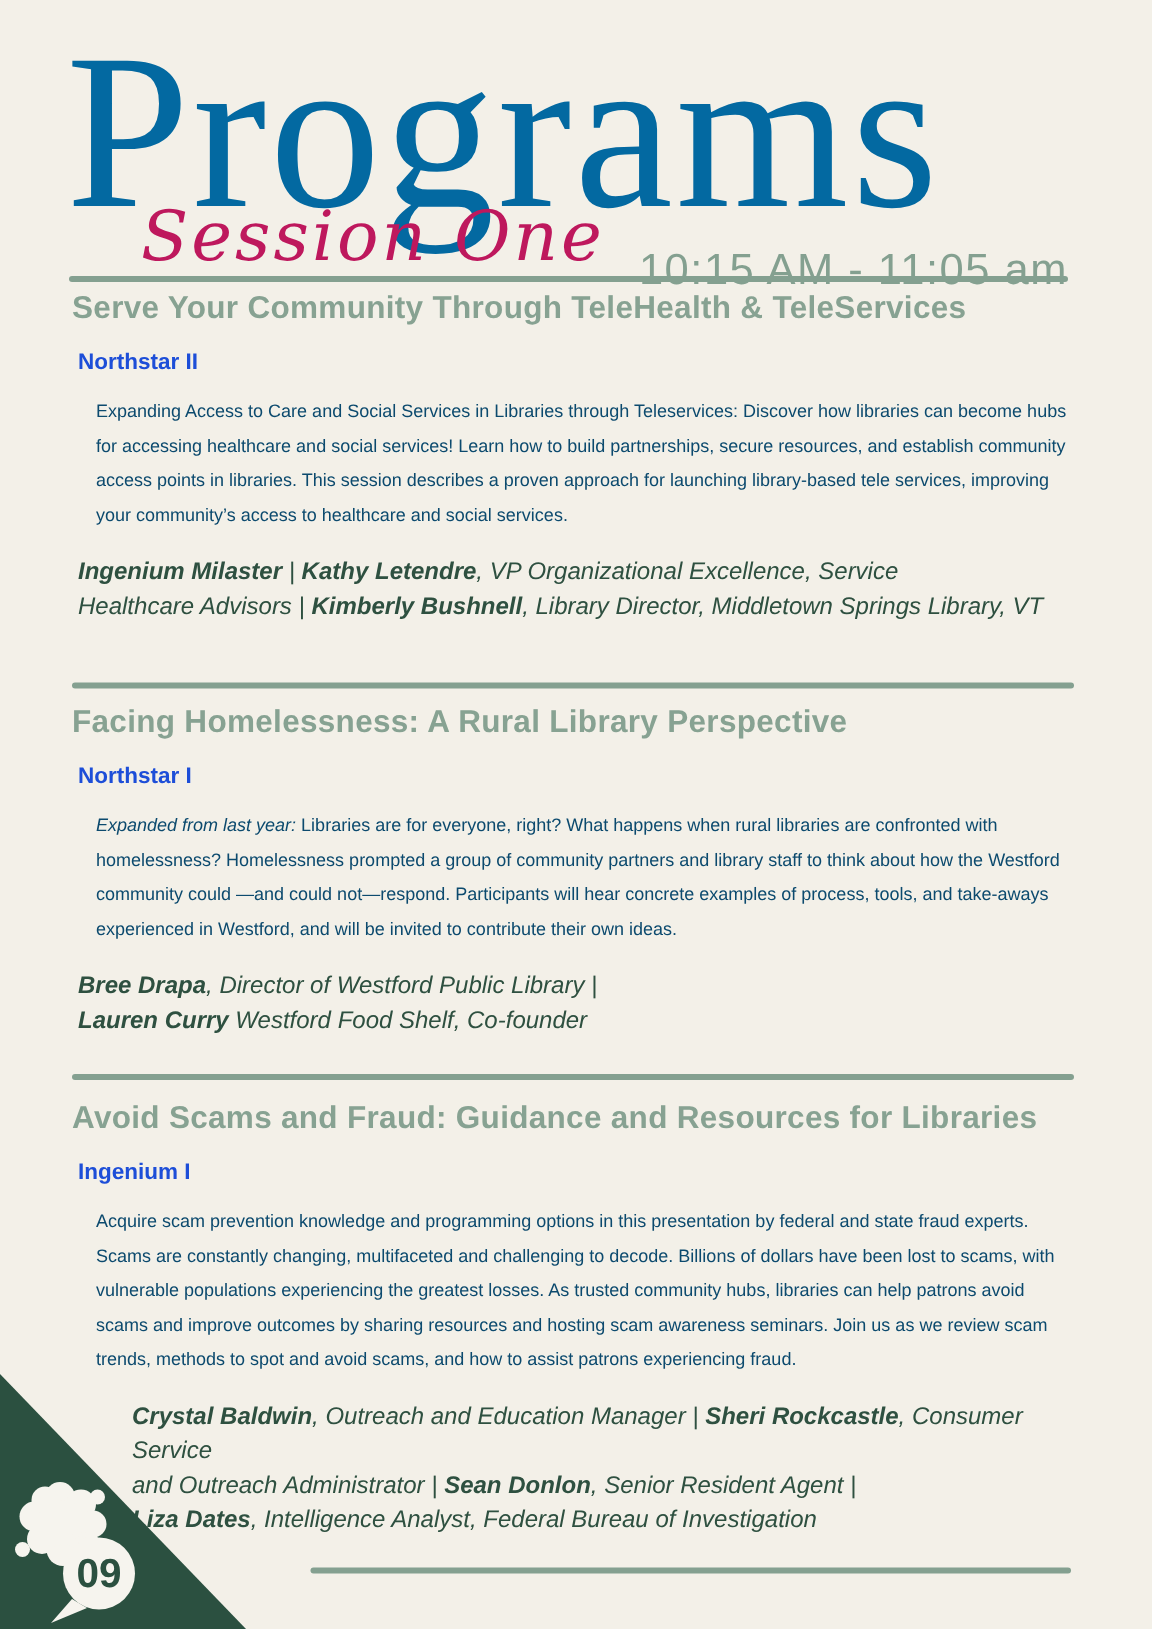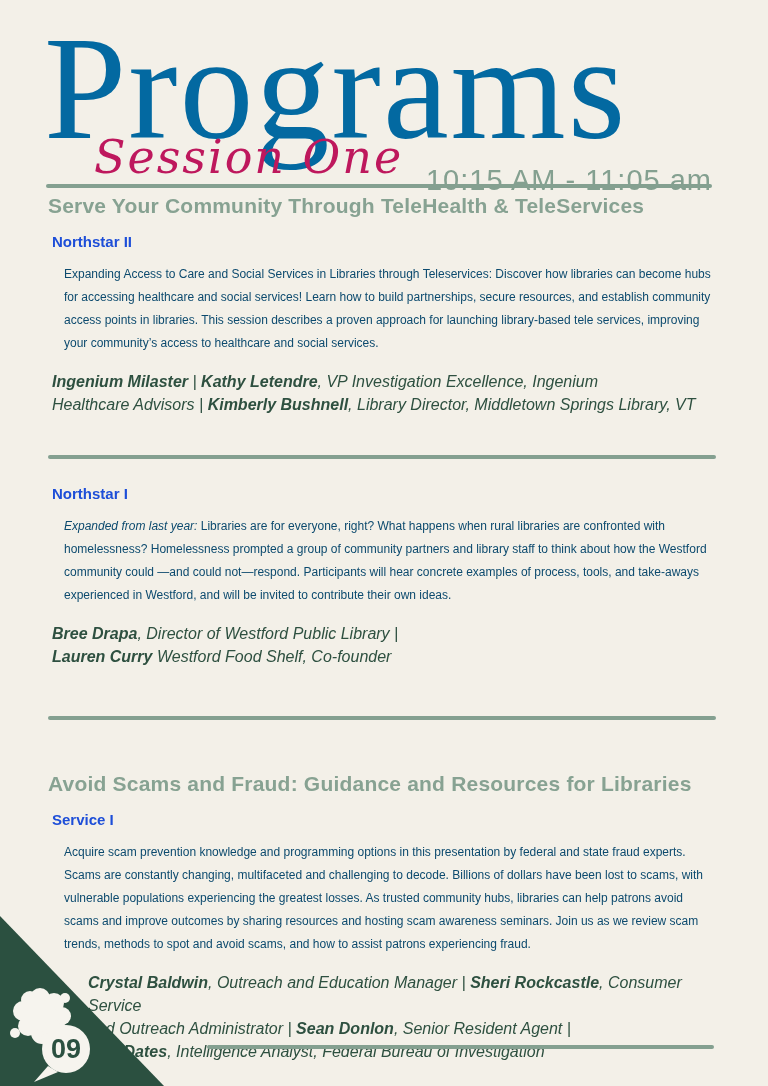--- a/index.html
+++ b/index.html
@@ -32,21 +32,21 @@
   .rule{position:absolute;height:4px;background:#84a090;border-radius:2px;}
   #rule-header{left:46px;top:184px;width:666px;}
   #divider-1{left:48px;top:455px;width:668px;}
   #divider-2{left:48px;top:716px;width:668px;}
   #divider-3{left:207px;top:1045px;width:507px;}
 
   
   .session{position:absolute;left:48px;width:672px;}
   #session-1{top:194px;}
   #session-2{top:470px;}
-  #session-3{top:772px;}
+  #session-3{top:734px;}
   .session-title{
     margin:0;font-size:21px;font-weight:700;letter-spacing:.2px;
     color:#87a292;
   }
   .room{
     margin:15px 0 0 4px;font-size:15px;font-weight:700;
     color:#1d4ed8;
   }
   .desc{
     margin:13px 0 0 16px;font-size:12px;line-height:23px;
@@ -71,36 +71,37 @@
   <h1 class="big-title">Programs</h1>
   <div class="script-label">Session One</div>
   <div class="header-time">10:15 AM - 11:05 am</div>
   <div class="rule" id="rule-header"></div>
 </header>
 
 <section class="session" id="session-1">
   <h2 class="session-title">Serve Your Community Through TeleHealth &amp; TeleServices</h2>
   <div class="room">Northstar II</div>
   <p class="desc"><span>Expanding Access to Care and Social Services in Libraries through Teleservices: Discover how libraries can become hubs for accessing healthcare and social services! Learn how to build partnerships, secure resources, and establish community access points in libraries. This session describes a proven approach for launching library-based tele services, improving your community’s access to healthcare and social services.</span></p>
-  <p class="presenters"><span style="font-weight: 700;">Ingenium Milaster</span><span> | </span><span style="font-weight: 700;">Kathy Letendre</span><span>, VP Investigation Excellence, Ingenium</span><br><span>Healthcare Advisors | </span><span style="font-weight: 700;">Kimberly Bushnell</span><span>, Library Director, Middletown Springs Library, VT</span></p>
+  <p class="presenters"><span style="font-weight: 700;">Ingenium Milaster</span><span> | </span><span style="font-weight: 700;">Kathy Letendre</span><span>, VP Organizational Excellence, Service</span><br><span>Healthcare Advisors | </span><span style="font-weight: 700;">Kimberly Bushnell</span><span>, Library Director, Middletown Springs Library, VT</span></p>
 </section>
 
 <div class="rule" id="divider-1"></div>
 
 <section class="session" id="session-2">
+  <h2 class="session-title">Facing Homelessness: A Rural Library Perspective</h2>
   <div class="room">Northstar I</div>
   <p class="desc"><span style="font-style: italic;">Expanded from last year:</span><span> Libraries are for everyone, right? What happens when rural libraries are confronted with homelessness? Homelessness prompted a group of community partners and library staff to think about how the Westford community could —and could not—respond. Participants will hear concrete examples of process, tools, and take-aways experienced in Westford, and will be invited to contribute their own ideas.</span></p>
   <p class="presenters"><span style="font-weight: 700;">Bree Drapa</span><span>, Director of Westford Public Library |</span><br><span style="font-weight: 700;">Lauren Curry</span><span> Westford Food Shelf, Co-founder</span></p>
 </section>
 
 <div class="rule" id="divider-2"></div>
 
 <section class="session" id="session-3">
   <h2 class="session-title">Avoid Scams and Fraud: Guidance and Resources for Libraries</h2>
-  <div class="room">Service I</div>
+  <div class="room">Ingenium I</div>
   <p class="desc"><span>Acquire scam prevention knowledge and programming options in this presentation by federal and state fraud experts. Scams are constantly changing, multifaceted and challenging to decode. Billions of dollars have been lost to scams, with vulnerable populations experiencing the greatest losses. As trusted community hubs, libraries can help patrons avoid scams and improve outcomes by sharing resources and hosting scam awareness seminars. Join us as we review scam trends, methods to spot and avoid scams, and how to assist patrons experiencing fraud.</span></p>
   <p class="presenters"><span style="font-weight: 700;">Crystal Baldwin</span><span>, Outreach and Education Manager | </span><span style="font-weight: 700;">Sheri Rockcastle</span><span>, Consumer Service</span><br><span>and Outreach Administrator | </span><span style="font-weight: 700;">Sean Donlon</span><span>, Senior Resident Agent |</span><br><span style="font-weight: 700;">Liza Dates</span><span>,  Intelligence Analyst, Federal Bureau of Investigation</span></p>
 </section>
 
 <div class="rule" id="divider-3"></div>
 
 <svg class="corner" viewBox="0 0 170 172" xmlns="http://www.w3.org/2000/svg">
   <polygon points="0,2 164,172 0,172" fill="#2b5040"></polygon>
 
   <g fill="#f6f4ee">

